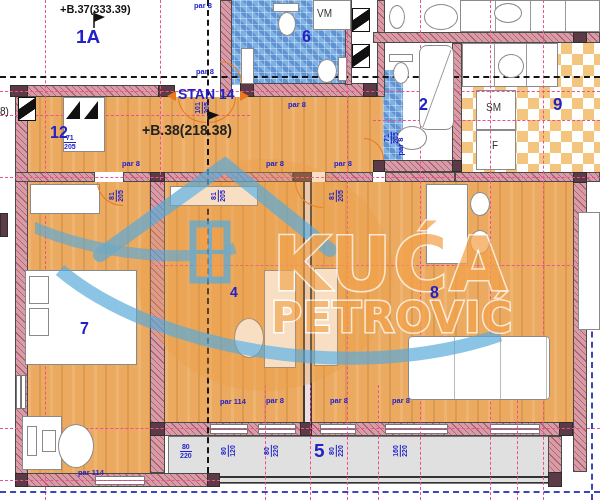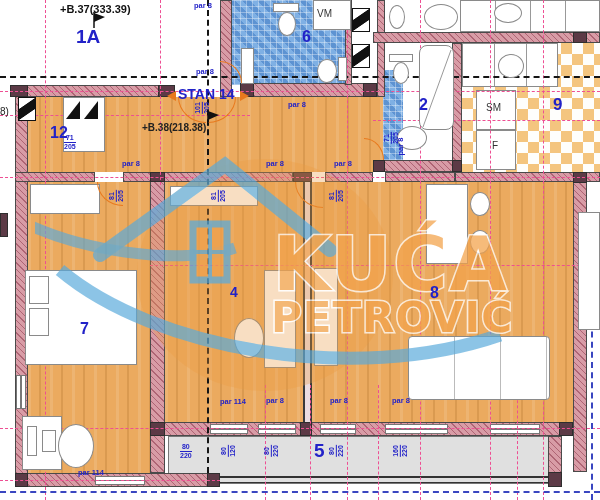--- a/index.html
+++ b/index.html
@@ -208,21 +208,21 @@
     <path d="M65 115 L190 25 L295 110" stroke="#57A9DB" stroke-width="14" fill="none" stroke-linecap="round" opacity="0.85"></path>
     <rect x="158" y="84" width="34" height="56" fill="#F0A04B" stroke="#57A9DB" stroke-width="7" opacity="0.9"></rect>
     <line x1="158" y1="112" x2="192" y2="112" stroke="#57A9DB" stroke-width="4" opacity="0.9"></line>
     <line x1="175" y1="84" x2="175" y2="140" stroke="#57A9DB" stroke-width="4" opacity="0.9"></line>
     <path d="M25 130 C 120 210, 320 245, 465 195" stroke="#57A9DB" stroke-width="13" fill="none" opacity="0.85"></path>
     <text x="238" y="150" font-family="DejaVu Sans" font-size="74" font-weight="bold" fill="#F2A24B" stroke="#fff" stroke-width="3" paint-order="stroke" letter-spacing="2" opacity="0.92">KUĆA</text>
     <text x="236" y="192" font-family="DejaVu Sans" font-size="42" font-weight="bold" fill="#F2A24B" stroke="#fff" stroke-width="3" paint-order="stroke" letter-spacing="1" opacity="0.92">PETROVIĆ</text>
   </svg>
 
   <div class="lbl" style="left:60px;top:3px;font-size:11px;font-weight:bold;color:#111">+B.37(333.39)</div>
-  <div class="lbl" style="left:142px;top:122px;font-size:10px;font-weight:bold;color:#222">+B.38(218.38)</div>
+  <div class="lbl" style="left:142px;top:122px;font-size:14px;font-weight:bold;color:#222">+B.38(218.38)</div>
   <div class="lbl" style="left:0;top:106px;font-size:10px;color:#222">8)</div>
   <div class="rn" style="left:76px;top:26px;font-size:19px">1A</div>
   <div class="rn" style="left:178px;top:86px;font-size:14px">STAN 14</div>
   <div class="rn" style="left:50px;top:124px">12</div>
   <div class="rn" style="left:302px;top:28px">6</div>
   <div class="rn" style="left:419px;top:96px">2</div>
   <div class="rn" style="left:553px;top:95px;font-size:17px">9</div>
   <div class="rn" style="left:80px;top:320px">7</div>
   <div class="rn" style="left:230px;top:284px;font-size:14px">4</div>
   <div class="rn" style="left:430px;top:284px">8</div>

